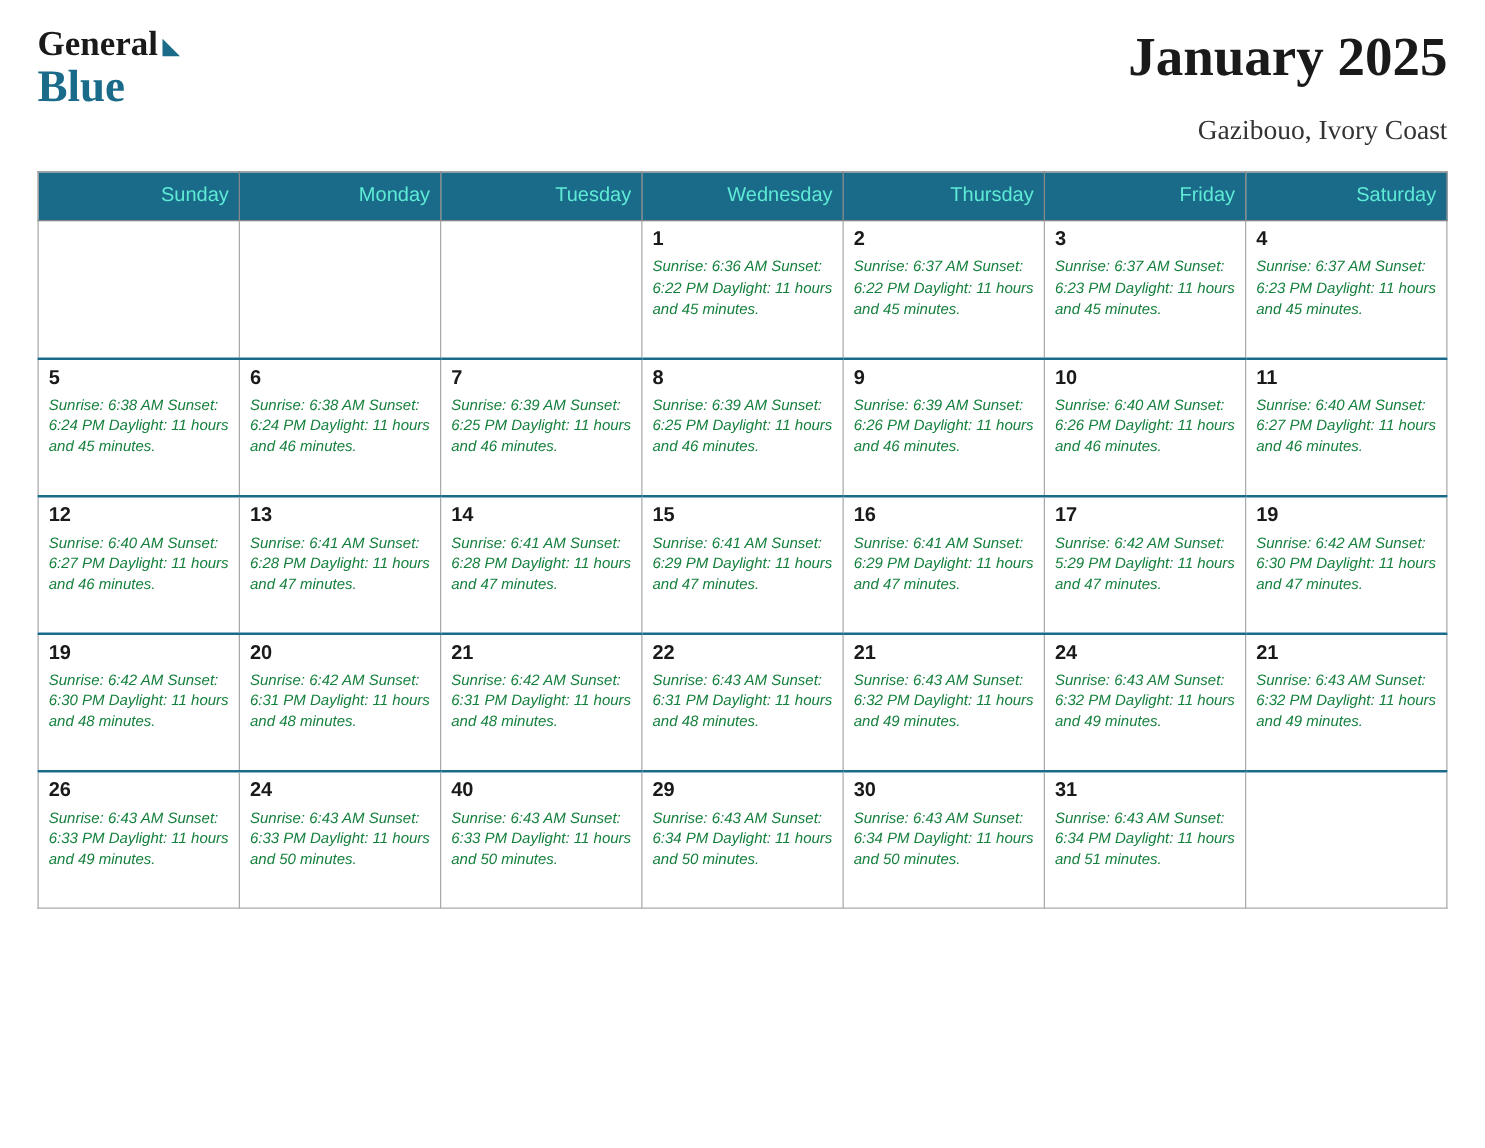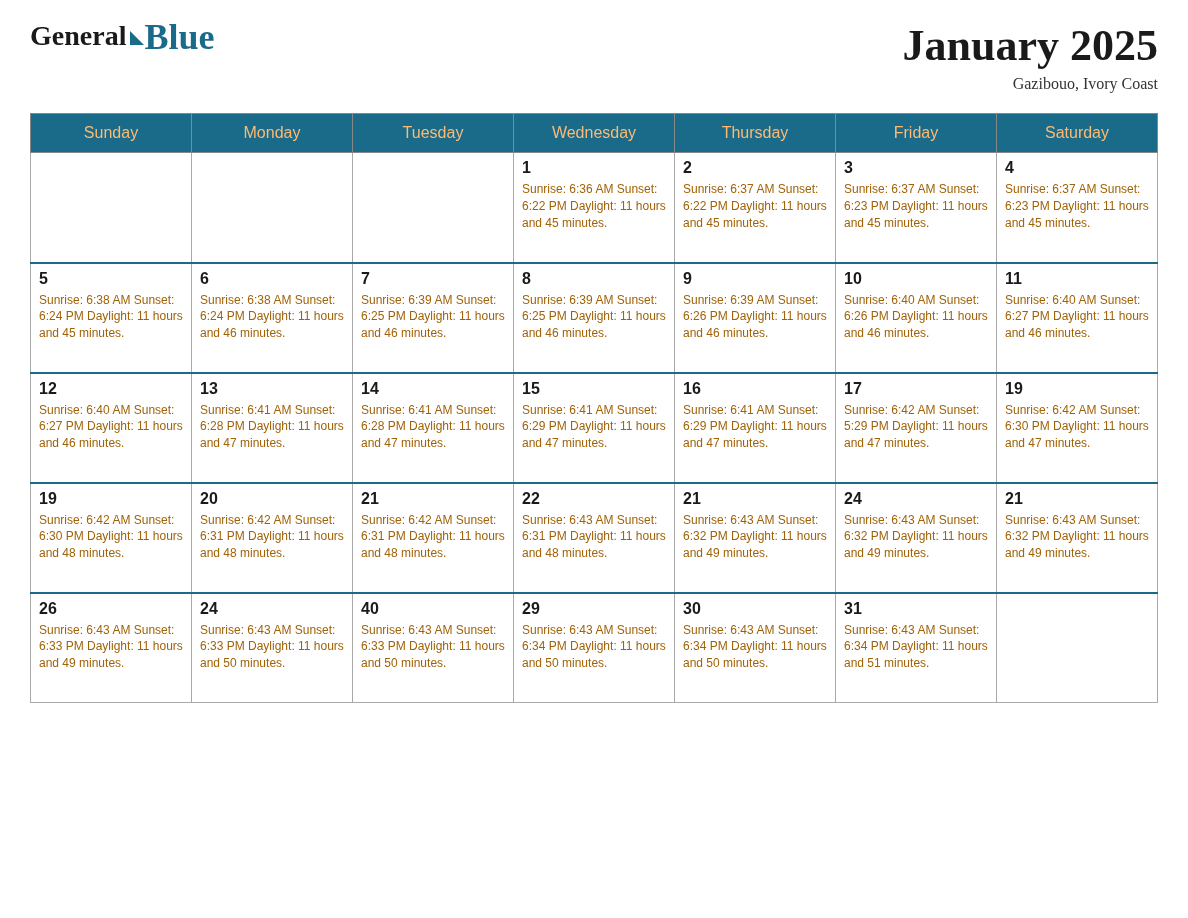--- a/index.html
+++ b/index.html
@@ -11,21 +11,21 @@
       min-height: 918px;
     }
     .header {
       display: flex;
       justify-content: space-between;
       align-items: flex-start;
       margin-bottom: 20px;
     }
     .logo {
       display: flex;
-      flex-direction: row;
+      flex-direction: column;
       align-items: flex-start;
     }
     .logo-top {
       display: flex;
       align-items: center;
     }
     .logo-general {
       font-size: 28px;
       font-weight: bold;
       color: #1a1a1a;
@@ -50,37 +50,37 @@
     .title-section {
       text-align: right;
     }
     .month-title {
       font-size: 44px;
       font-weight: bold;
       color: #1a1a1a;
       font-family: Georgia, serif;
     }
     .location {
-      font-size: 16px;
+      font-size: 22px;
       color: #333;
       font-family: Georgia, serif;
-      margin-top: 4px;
+      margin-top: 20px;
     }
     .calendar {
       width: 100%;
       border-collapse: collapse;
       border: 1px solid #888;
     }
     .calendar th {
       background-color: #1a6b8a;
-      color: #fdba74;
+      color: #5eead4;
       padding: 10px 8px;
       font-size: 16px;
       font-weight: normal;
-      text-align: center;
+      text-align: right;
       border: 1px solid #888;
     }
     .calendar td {
       vertical-align: top;
       padding: 6px 8px;
       border: 1px solid #aaa;
       width: 14.28%;
       min-height: 110px;
       height: 110px;
       background: #fff;
@@ -89,22 +89,23 @@
     }
     .day-number {
       font-size: 16px;
       font-weight: bold;
       color: #1a1a1a;
       margin-bottom: 4px;
       display: block;
     }
     .day-info {
       font-size: 12px;
-      color: #a16207;
+      color: #15803d;
       line-height: 1.4;
+      font-style: italic;
     }
     .empty-cell {
       background: #fff;
     }
     .row-divider td {
       border-top: 2px solid #1a6b8a;
     }
   </style>
 </head>
 <body>

